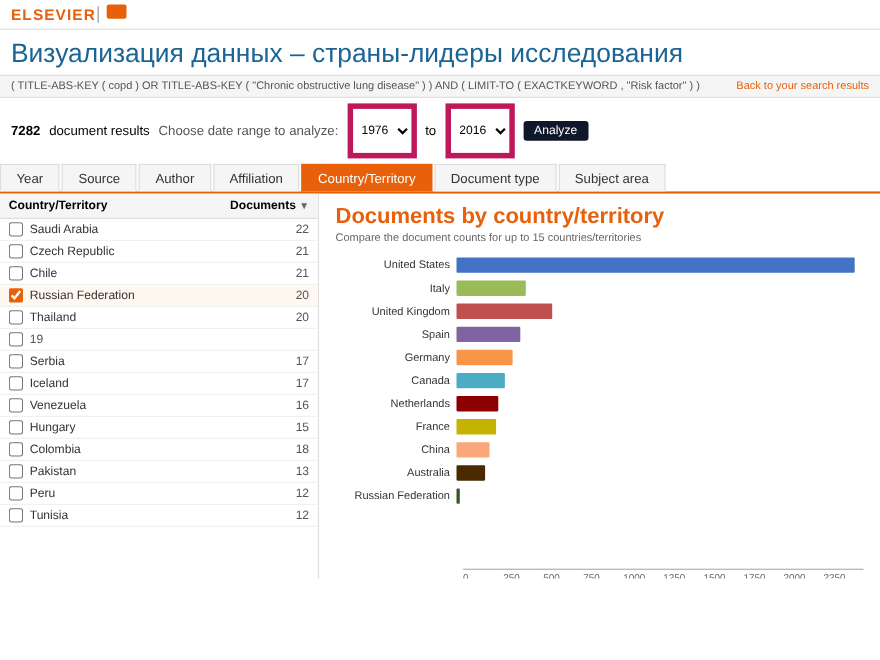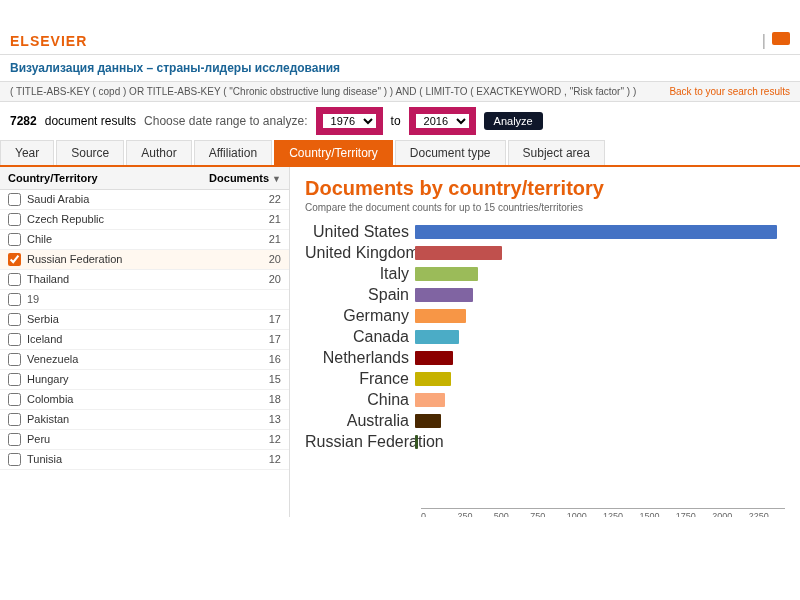--- a/index.html
+++ b/index.html
@@ -1,37 +1,37 @@
 <!DOCTYPE html>
 <html><head>
   <meta charset="utf-8">
   <style>
     * { box-sizing: border-box; margin: 0; padding: 0; font-family: Arial, sans-serif; }
     body { width: 800px; height: 600px; overflow: hidden; background: #fff; font-size: 12px; }
 
     
-    #header { background: #fff; padding: 4px 10px; display: flex; align-items: center; justify-content: space-between; border-bottom: 1px solid #ddd; margin-top: 28px; }
+    #header { background: #fff; padding: 4px 10px; display: flex; align-items: center; justify-content: flex-start; border-bottom: 1px solid #ddd; }
     #elsevier-logo { color: #e8600a; font-weight: bold; font-size: 14px; letter-spacing: 1px; }
     #header-icons { display: flex; gap: 6px; }
     .header-icon { width: 18px; height: 13px; background: #ccc; border-radius: 2px; cursor: pointer; }
     .header-icon.active { background: #e8600a; }
 
     
     #title-bar { padding: 6px 10px 4px; }
-    #page-title { font-size: 12px; font-weight: bold; color: #1a6496; line-height: 1.3; }
+    #page-title { font-size: 24px; font-weight: normal; color: #1a6496; line-height: 1.3; }
 
     
     #query-bar { background: #f5f5f5; padding: 4px 10px; font-size: 10px; color: #555; display: flex; justify-content: space-between; align-items: center; border-top: 1px solid #ddd; border-bottom: 1px solid #ddd; gap: 32px; }
     #back-link { color: #e8600a; cursor: pointer; font-size: 10px; white-space: nowrap; }
 
     
     #results-bar { padding: 5px 10px; display: flex; align-items: center; gap: 8px; font-size: 12px; }
     #results-count { font-weight: bold; }
     #date-label { color: #555; }
-    .date-select { border: 7px solid #be185d; padding: 0 4px; font-size: 11px; background: #fff; cursor: pointer; }
+    .date-select { border: 5px solid #be185d; padding: 13px 4px; font-size: 11px; background: #fff; cursor: pointer; }
     #analyze-btn { background: #0f172a; color: #fff; border: none; padding: 3px 10px; font-size: 11px; cursor: pointer; border-radius: 3px; }
 
     
     #tabs { display: flex; border-bottom: 2px solid #e8600a; }
     .tab { padding: 5px 14px; font-size: 12px; cursor: pointer; border: 1px solid #ddd; border-bottom: none; background: #f5f5f5; color: #333; margin-right: 2px; }
     .tab.active { background: #e8600a; color: #fff; border-color: #e8600a; }
 
     
     #main-content { display: flex; height: 350px; }
 
@@ -44,21 +44,21 @@
     .country-name { flex: 1; color: #333; }
     .country-count { color: #555; font-size: 11px; }
     .country-row.checked { background: #fff8f0; }
 
     
     #right-panel { flex: 1; padding: 10px 15px; overflow: hidden; }
     #chart-title { font-size: 20px; color: #e8600a; font-weight: bold; margin-bottom: 2px; }
     #chart-subtitle { font-size: 10px; color: #666; margin-bottom: 10px; }
     #bar-chart { width: 100%; height: 285px; }
     .chart-row { display: flex; align-items: center; margin-bottom: 3px; height: 18px; }
-    .chart-label { width: 110px; text-align: right; font-size: 16px; color: #333; padding-right: 6px; white-space: nowrap; }
+    .chart-label { width: 110px; text-align: right; font-size: 10px; color: #333; padding-right: 6px; white-space: nowrap; }
     .bar-container { flex: 1; position: relative; height: 14px; }
     .bar { height: 100%; border-radius: 1px; }
     #x-axis { display: flex; margin-left: 116px; border-top: 1px solid #aaa; padding-top: 2px; font-size: 9px; color: #666; }
     .x-tick { flex: 1; text-align: left; }
   </style>
 </head>
 <body>
 
 <div id="header">
   <span id="elsevier-logo">ELSEVIER</span>
@@ -185,29 +185,29 @@
     <div id="chart-title">Documents by country/territory</div>
     <div id="chart-subtitle">Compare the document counts for up to 15 countries/territories</div>
     <div id="bar-chart">
     <div class="chart-row">
           <div class="chart-label">United States</div>
           <div class="bar-container">
             <div class="bar" style="width: 97.8%; background-color: rgb(68, 114, 196);"></div>
           </div>
         </div>
         <div class="chart-row">
+          <div class="chart-label">Italy</div>
+          <div class="bar-container">
+            <div class="bar" style="width: 16.9%; background-color: rgb(155, 187, 89);"></div>
+          </div>
+        </div>
+        <div class="chart-row">
           <div class="chart-label">United Kingdom</div>
           <div class="bar-container">
             <div class="bar" style="width: 23.6%; background-color: rgb(192, 80, 77);"></div>
-          </div>
-        </div>
-        <div class="chart-row">
-          <div class="chart-label">Italy</div>
-          <div class="bar-container">
-            <div class="bar" style="width: 16.9%; background-color: rgb(155, 187, 89);"></div>
           </div>
         </div>
         <div class="chart-row">
           <div class="chart-label">Spain</div>
           <div class="bar-container">
             <div class="bar" style="width: 15.6%; background-color: rgb(128, 100, 162);"></div>
           </div>
         </div>
         <div class="chart-row">
           <div class="chart-label">Germany</div>

